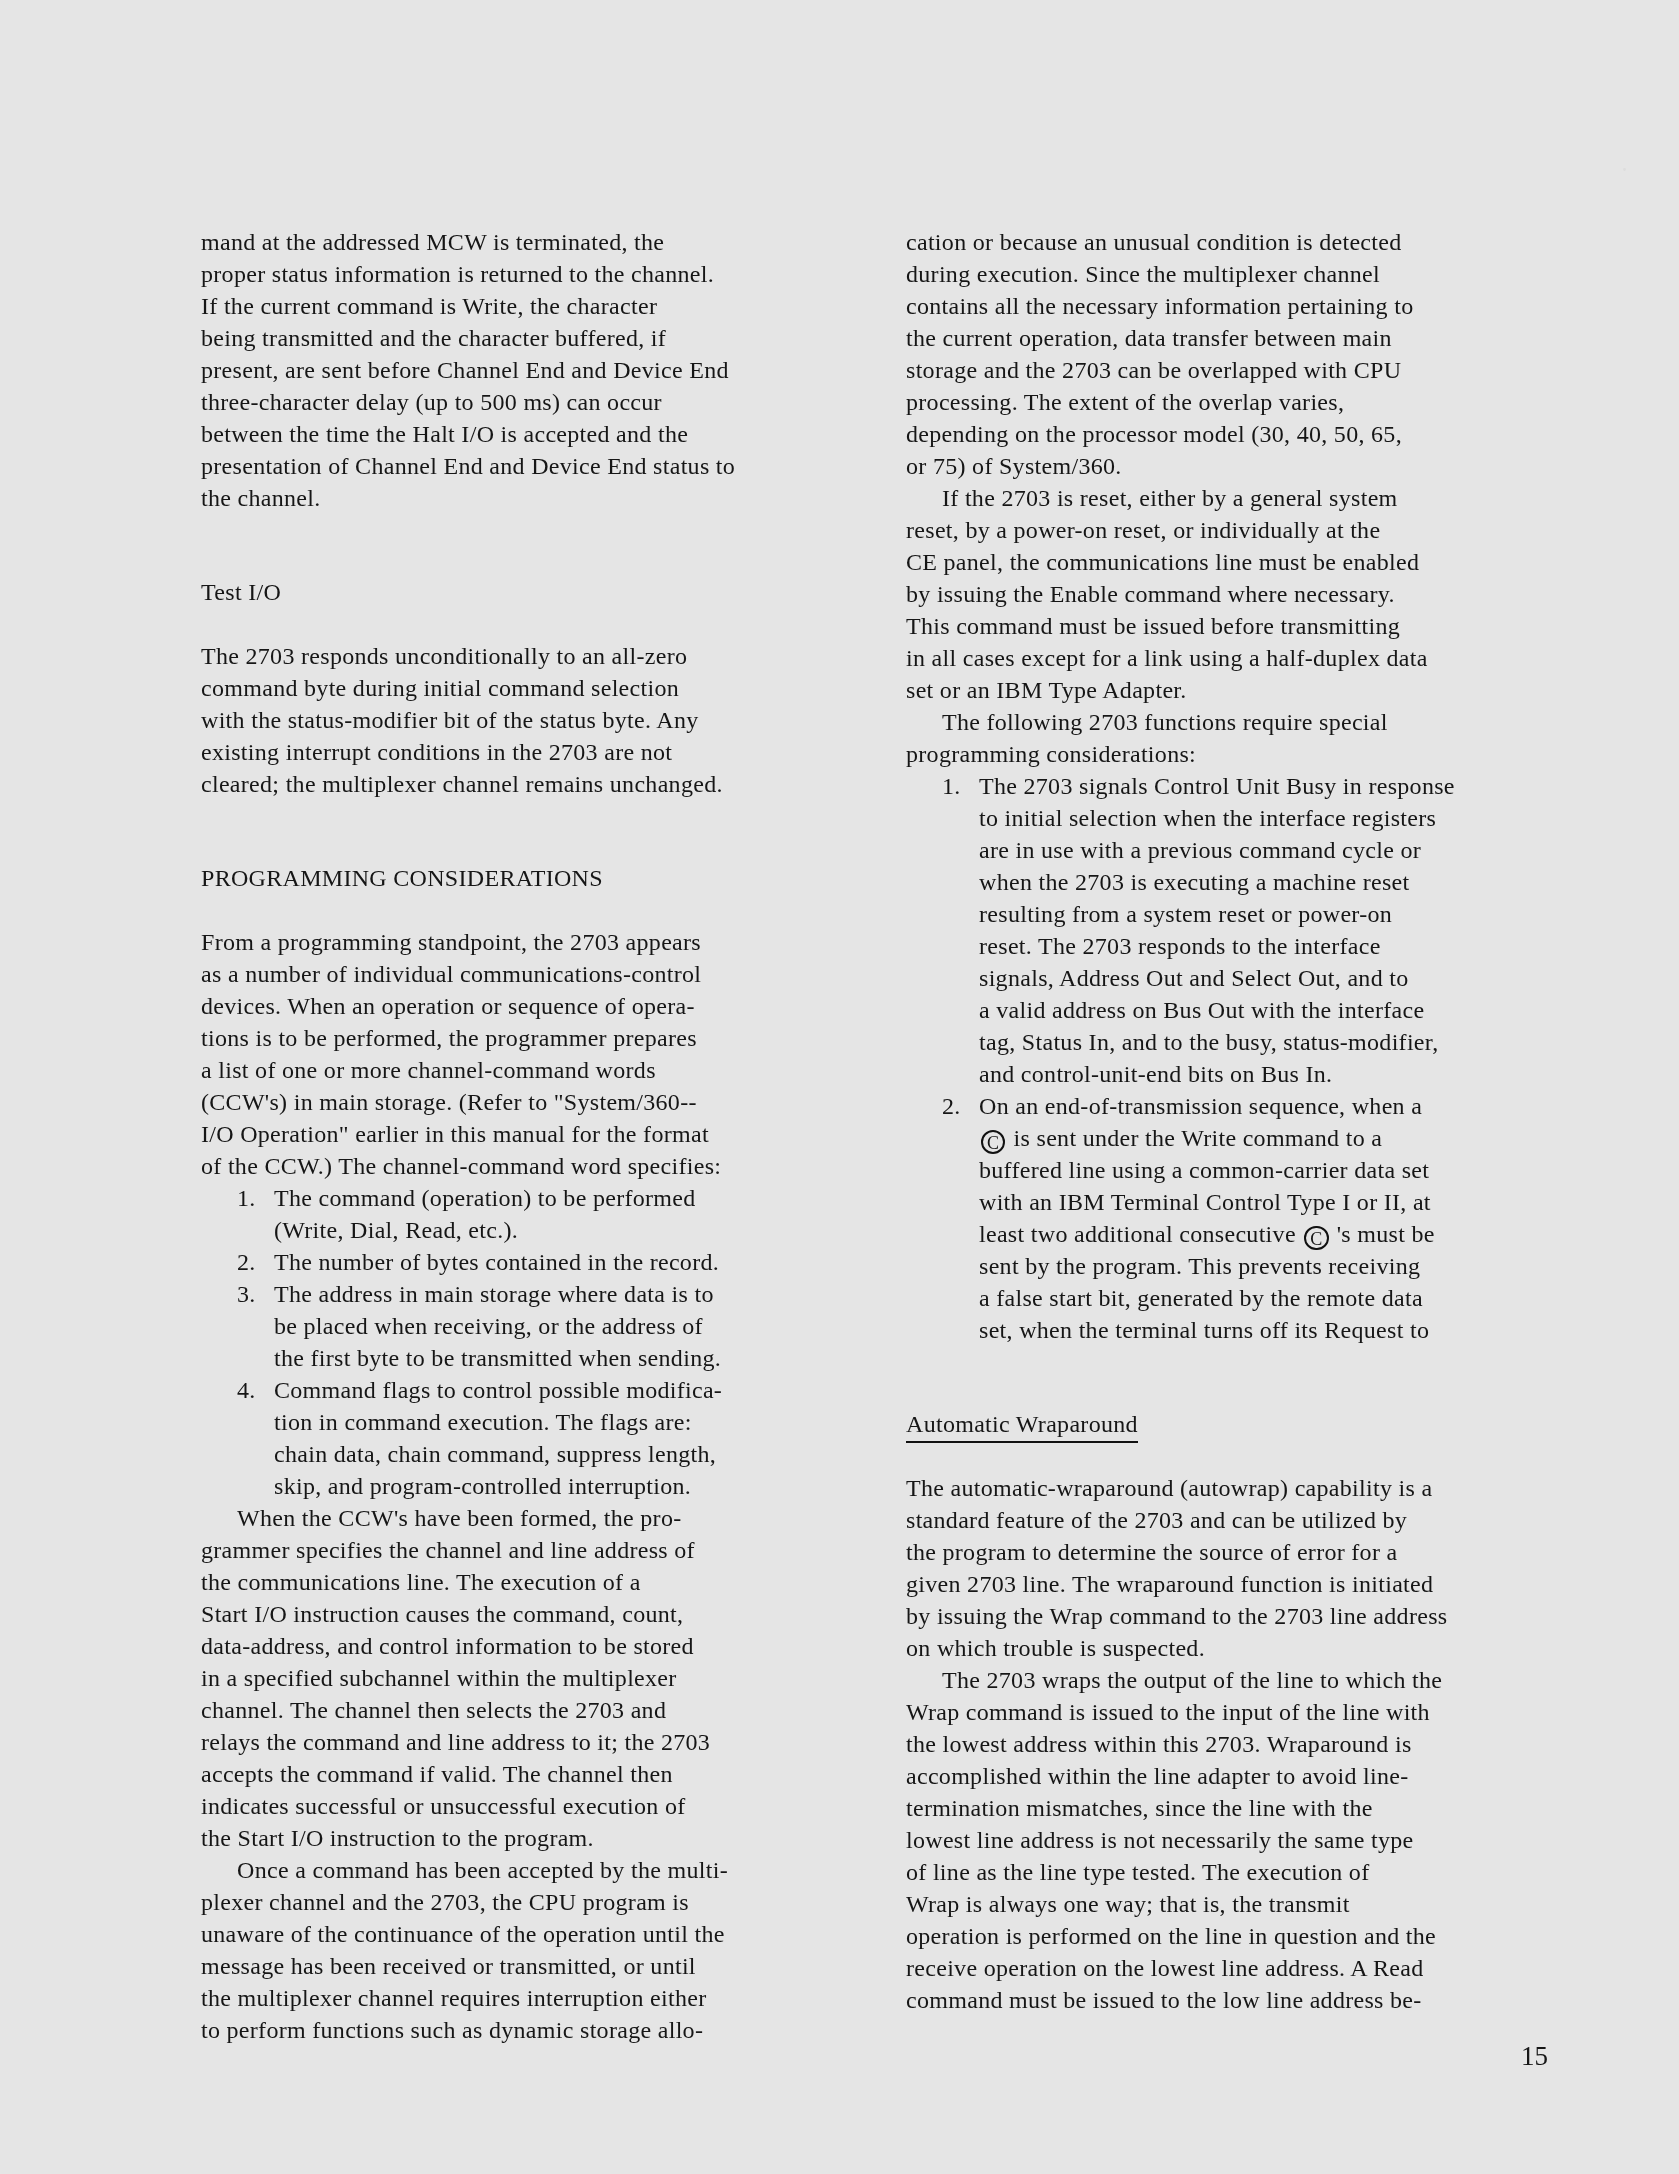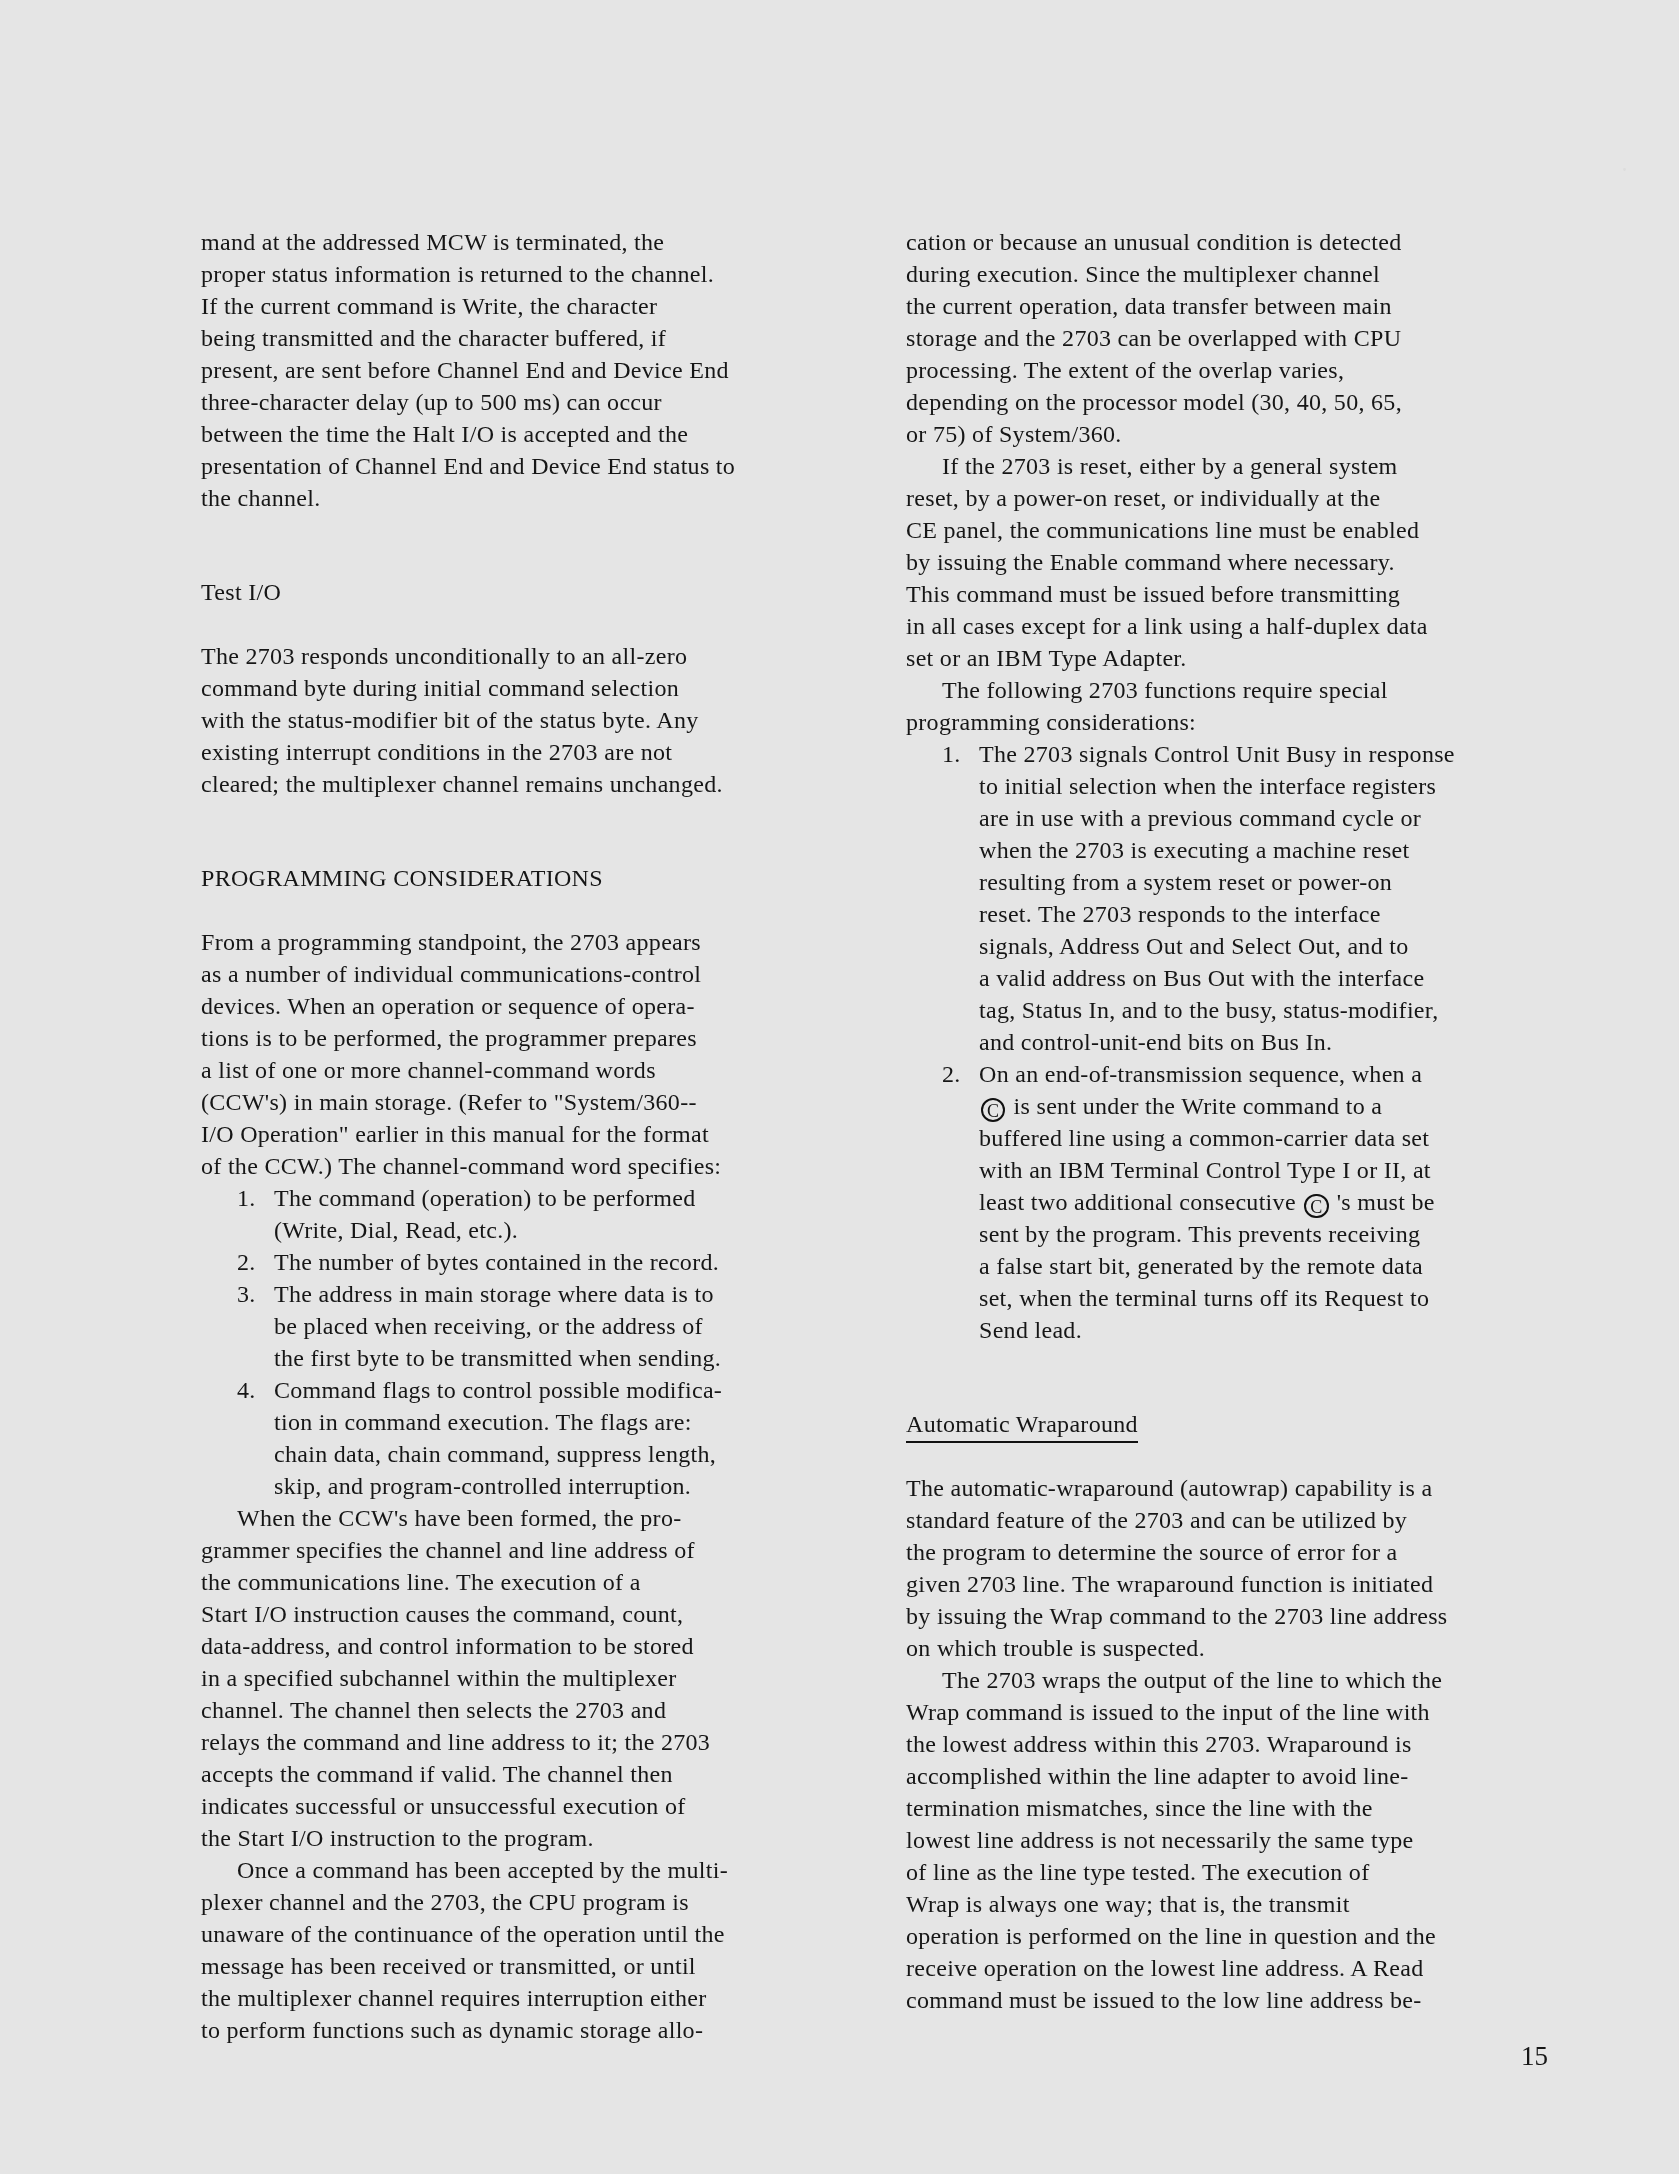--- a/index.html
+++ b/index.html
@@ -108,20 +108,21 @@
       <div class="line">message has been received or transmitted,  or until</div>
       <div class="line">the multiplexer channel requires interruption either</div>
       <div class="line">to perform functions such as dynamic storage allo-</div>
     </div>
   </div>
 
   <div class="col right">
     <div>
       <div class="line">cation or because an unusual condition is detected</div>
       <div class="line">during execution.   Since the multiplexer channel</div>
+      <div class="line">contains all the necessary information pertaining to</div>
       <div class="line">the current operation,  data transfer between main</div>
       <div class="line">storage and the 2703 can be overlapped with CPU</div>
       <div class="line">processing.   The extent of the overlap varies,</div>
       <div class="line">depending on the processor model (30,  40,  50,  65,</div>
       <div class="line">or 75) of System/360.</div>
     </div>
     <div>
       <div class="line indent-para">If the 2703 is reset,  either by a general system</div>
       <div class="line">reset,  by a power-on reset,  or individually at the</div>
       <div class="line">CE panel,  the communications line must be enabled</div>
@@ -149,21 +150,20 @@
       </div>
       <div>
         <div class="line li"><span class="num">2.</span><span>On an end-of-transmission sequence,  when a</span></div>
         <div class="line li-cont"><span class="ring">C</span><span> is sent under the Write command to a</span></div>
         <div class="line li-cont">buffered line using a common-carrier data set</div>
         <div class="line li-cont">with an IBM Terminal Control Type I or II,  at</div>
         <div class="line li-cont"><span>least two additional consecutive </span><span class="ring">C</span><span>  's must be</span></div>
         <div class="line li-cont">sent by the program.   This prevents receiving</div>
         <div class="line li-cont">a false start bit,  generated by the remote data</div>
         <div class="line li-cont">set,  when the terminal turns off its Request to</div>
-        <div class="line li-cont">Send lead.</div>
       </div>
     </div>
     <div class="gap"></div>
     <div class="heading underlined"><span>Automatic Wraparound</span></div>
     <div class="gap"></div>
     <div>
       <div class="line">The automatic-wraparound (autowrap) capability is a</div>
       <div class="line">standard feature of the 2703 and can be utilized by</div>
       <div class="line">the program to determine the source of error for a</div>
       <div class="line">given 2703 line.   The wraparound function is initiated</div>

